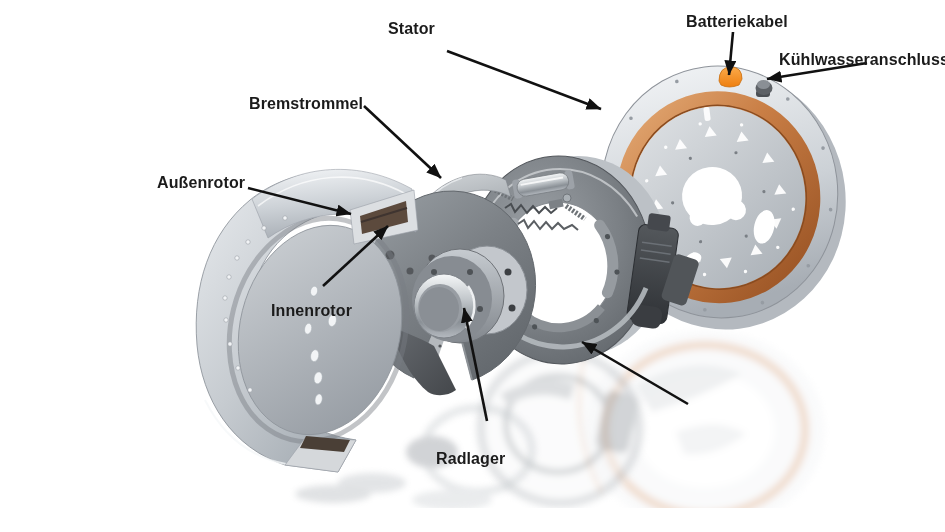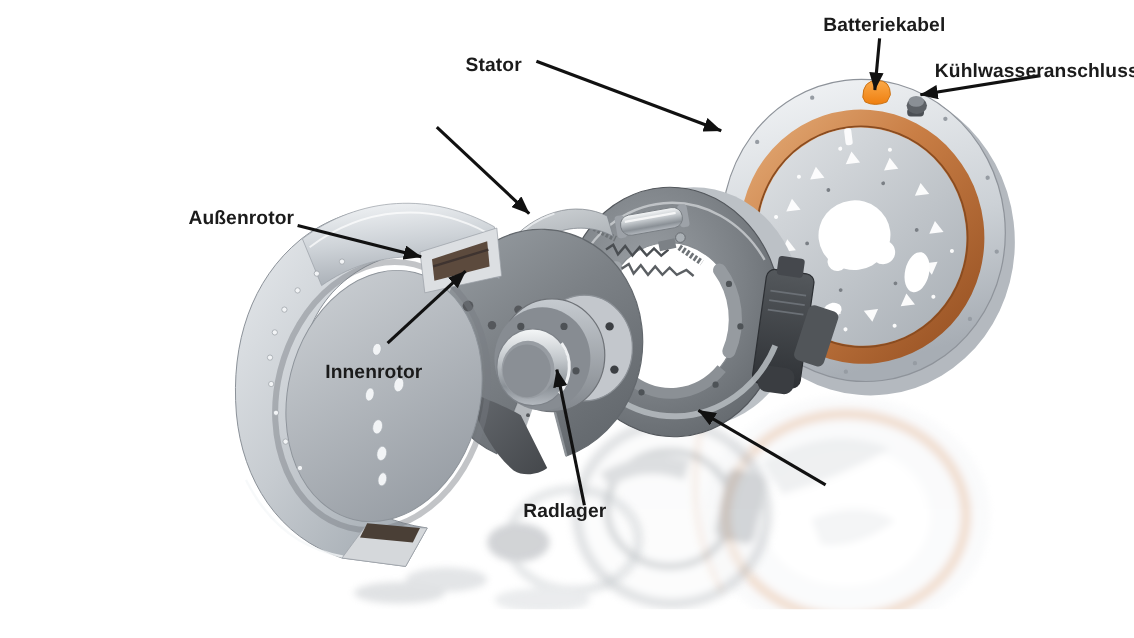--- a/index.html
+++ b/index.html
@@ -319,18 +319,19 @@
     <line x1="364" y1="106" x2="441" y2="178"></line>
     <line x1="248" y1="188" x2="351" y2="214"></line>
     <line x1="323" y1="286" x2="388" y2="226"></line>
     <line x1="487" y1="421" x2="464" y2="308"></line>
     <line x1="688" y1="404" x2="582" y2="342"></line>
   </g>
 </svg>
 
 <div class="lbl" style="left:686px;top:11px">Batteriekabel</div>
 <div class="lbl" style="left:779px;top:49px">Kühlwasseranschluss</div>
-<div class="lbl" style="left:388px;top:44px">Stator</div>
+<div class="lbl" style="left:388px;top:18px">Stator</div>
+<div class="lbl" style="left:249px;top:93px">Bremstrommel</div>
 <div class="lbl" style="left:157px;top:172px">Außenrotor</div>
 <div class="lbl" style="left:271px;top:300px">Innenrotor</div>
-<div class="lbl" style="left:436px;top:416px">Radlager</div>
+<div class="lbl" style="left:436px;top:448px">Radlager</div>
 
 </div>
 
 </body></html>

